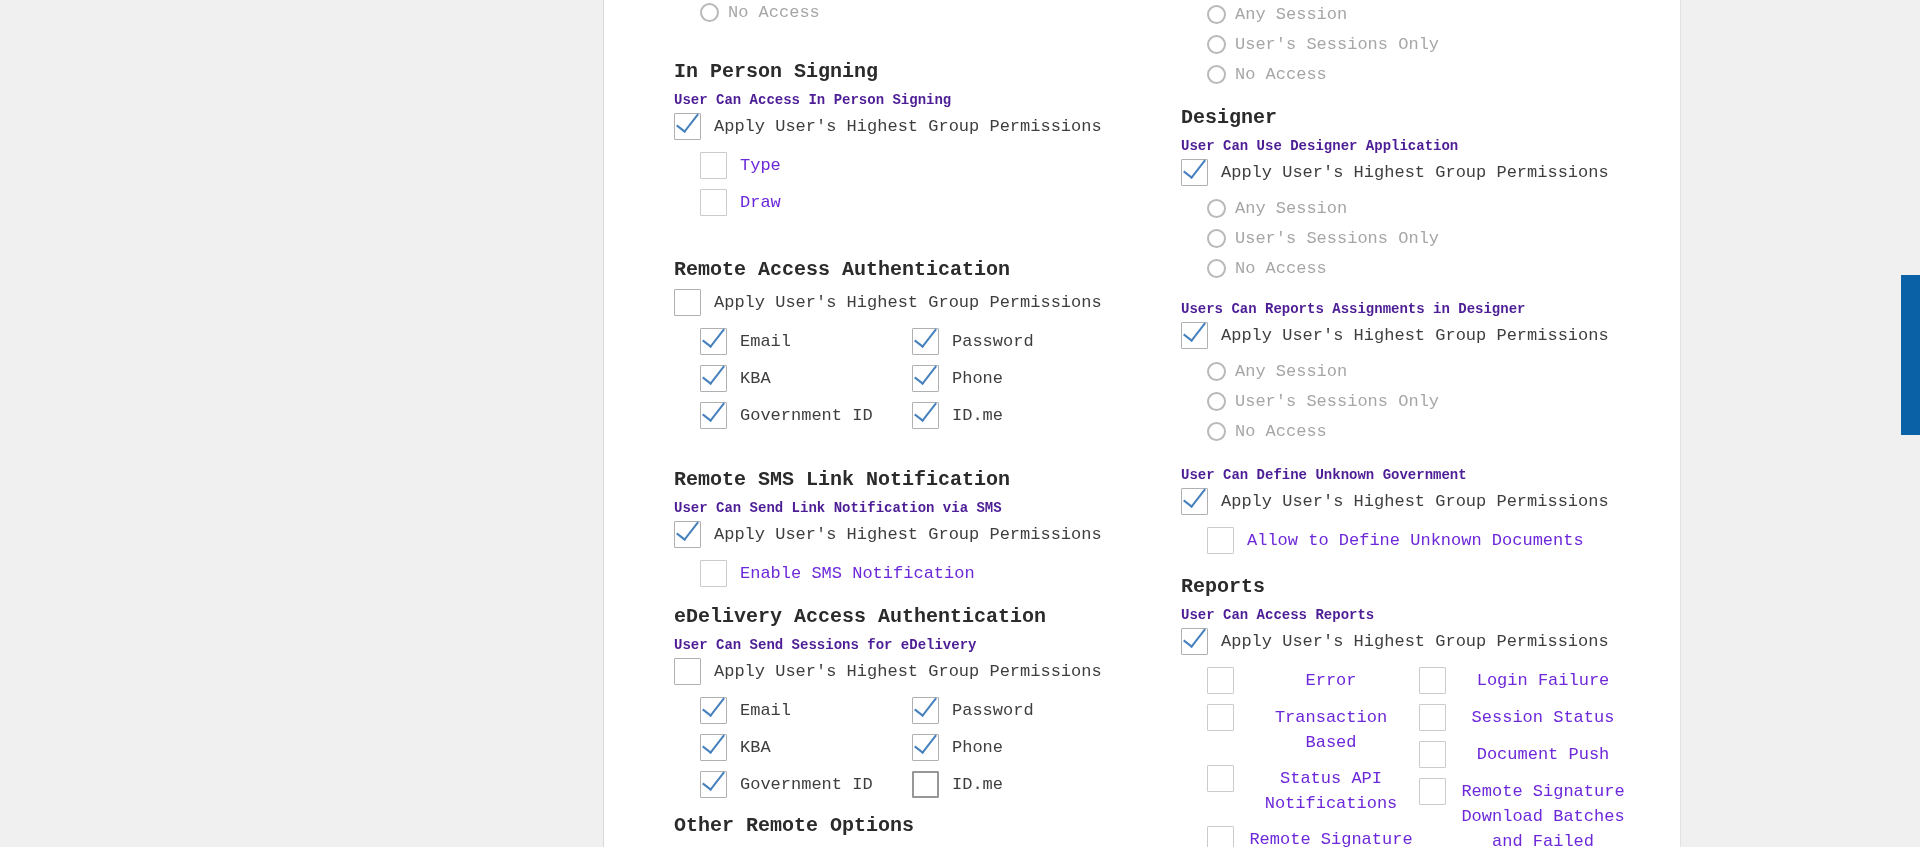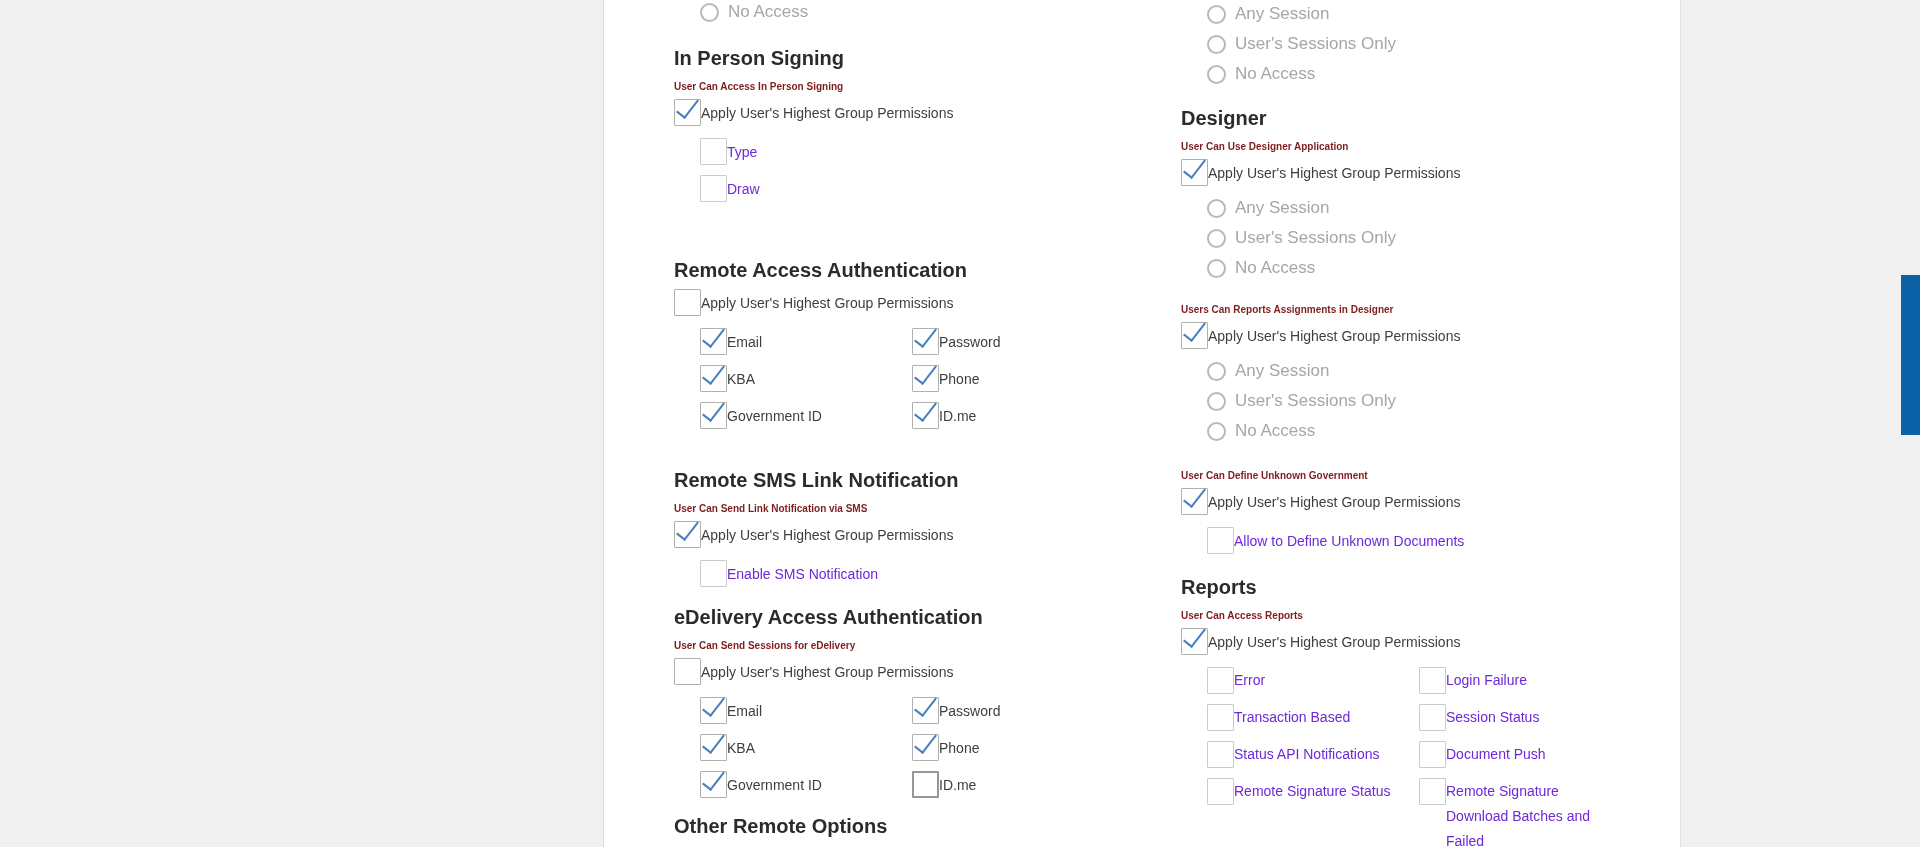--- a/index.html
+++ b/index.html
@@ -7,41 +7,41 @@
     width:1920px;height:847px;overflow:hidden;position:relative;
     background:#f0f0f0;
     font-family:"Liberation Sans", sans-serif;
     -webkit-font-smoothing:antialiased;
   }
   #panel{
     position:absolute;left:603px;top:0;width:1078px;height:847px;
     background:#ffffff;border-left:1px solid #d9d9d9;border-right:1px solid #e2e2e2;
     box-sizing:border-box;
   }
-  .column{position:absolute;top:0;height:802px;}
+  .column{position:absolute;top:0;height:802px;font-family:Liberation Mono, monospace;}
   #col-left{left:674px;width:505px;}
   #col-right{left:1181px;width:500px;}
   .section{position:absolute;left:0;width:100%;}
   .h2{font-size:20px;font-weight:bold;color:#2b2b2b;line-height:24px;margin:0 0 7px 0;}
-  .h3{font-size:10px;font-weight:bold;color:#7f1d1d;line-height:19px;margin:0 0 3px 0;white-space:nowrap;}
+  .h3{font-size:14px;font-weight:bold;color:#4c1d95;line-height:19px;margin:0 0 3px 0;white-space:nowrap;}
   .row{display:flex;align-items:center;height:27px;margin-bottom:10px;white-space:nowrap;}
   .row.apply{margin-bottom:12px;}
   .row.indent{padding-left:26px;}
   .cb{
     position:relative;width:27px;height:27px;box-sizing:border-box;flex:0 0 27px;
     background:#fff;border:1px solid #b0b0b0;border-radius:1px;
   }
   .cb.disabled{border-color:#cbcbcb;}
   .cb.emph{border:2px solid #979797;}
   .cb.checked::after{
     content:"";position:absolute;left:7px;top:-5px;width:9px;height:21px;
     border-right:2px solid #4680bd;border-bottom:2px solid #4680bd;
     transform:rotate(38deg);
   }
-  .lbl{font-size:14px;}
+  .lbl{font-size:17px;margin-left:13px;text-align:center;}
   .lbl.dark{color:#3e3e3e;}
   .lbl.gray{color:#6d28d9;}
   .cols{display:flex;align-items:center;}
   .cell{display:flex;align-items:center;}
   .cell.c1{width:212px;flex:0 0 212px;}
   .rrow{display:flex;align-items:center;height:20px;margin-bottom:10px;padding-left:26px;white-space:nowrap;}
   .radio{
     width:19px;height:19px;box-sizing:border-box;flex:0 0 19px;
     border:2px solid #b9b9b9;border-radius:50%;background:#fff;
   }
@@ -57,21 +57,21 @@
 <body style="background: rgb(240, 240, 240);">
 
 <div id="panel" style="background: rgb(255, 255, 255);"></div>
 <div class="column" id="col-left">
     <div class="section" style="top: 2px;">
       <div class="rrow">
         <span class="radio"></span>
         <span class="rlbl">No Access</span>
       </div>
     </div>
-    <div class="section" style="top: 46px;">
+    <div class="section" style="top: 60px;">
       <div class="h2">In Person Signing</div>
       <div class="h3">User Can Access In Person Signing</div>
       <div class="row apply">
         <span class="cb checked"></span>
         <span class="lbl dark">Apply User's Highest Group Permissions</span>
       </div>
       <div class="row indent">
         <span class="cb disabled"></span>
         <span class="lbl gray">Type</span>
       </div>

